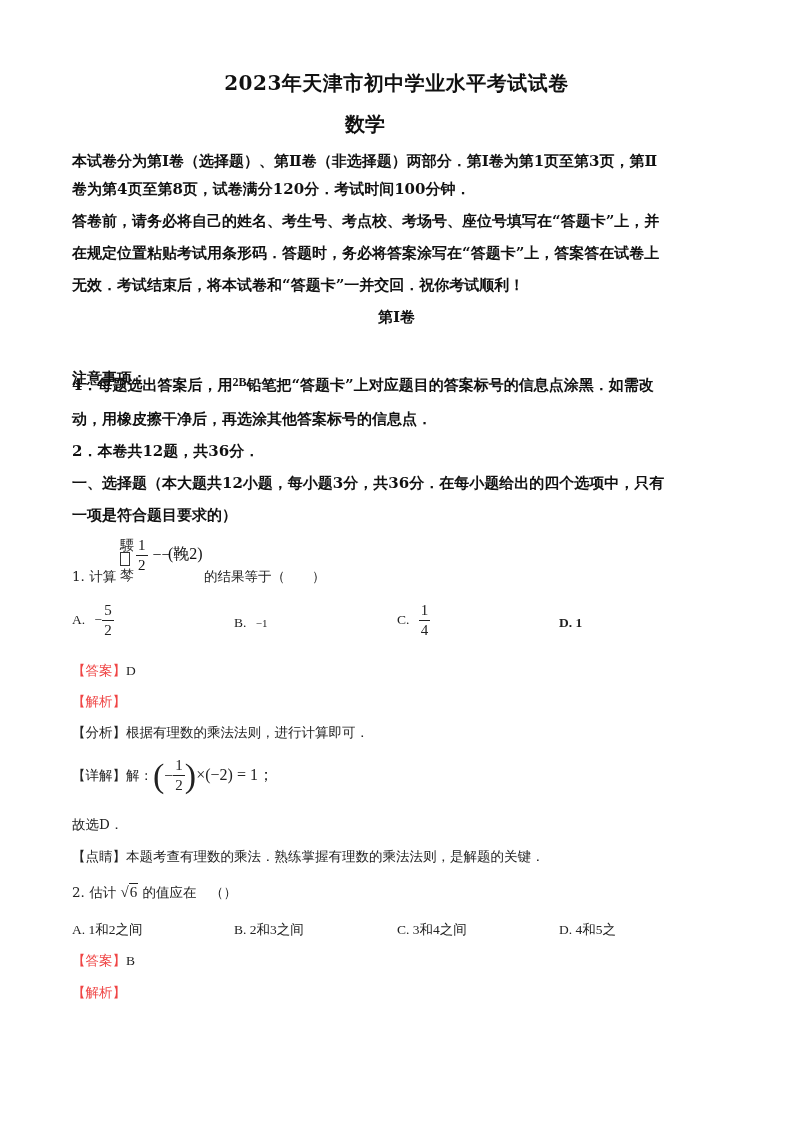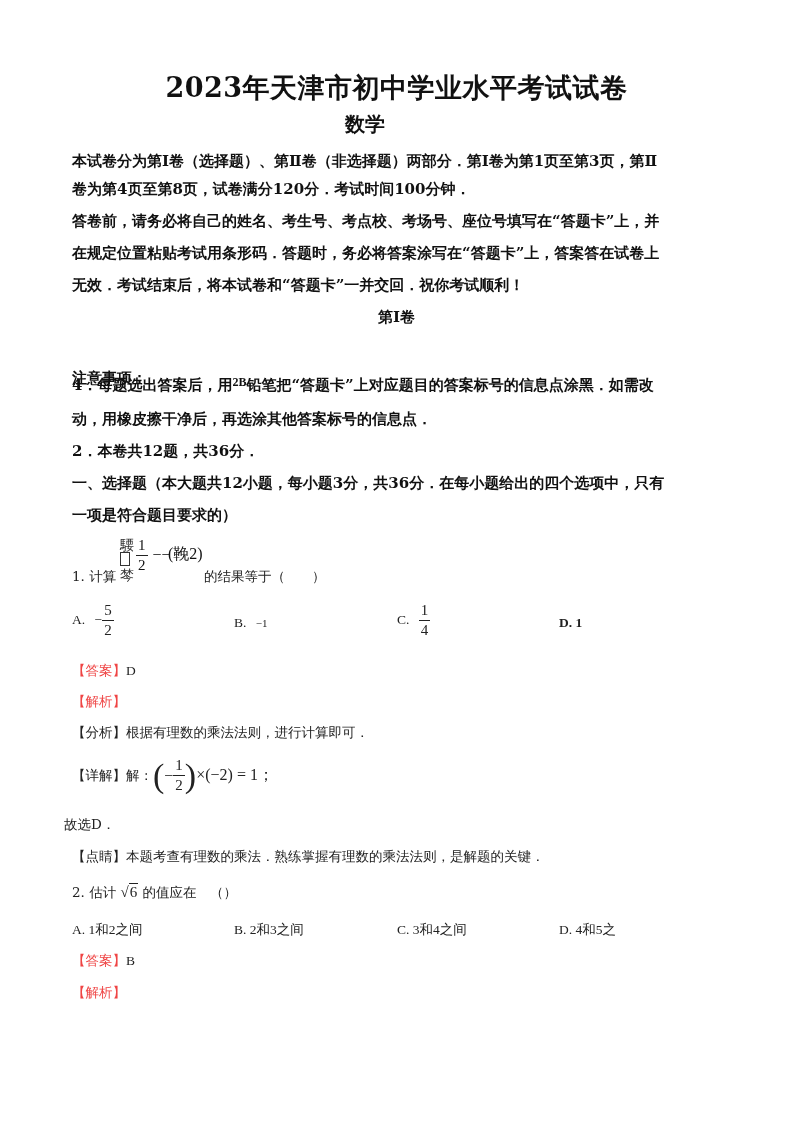--- a/index.html
+++ b/index.html
@@ -1,19 +1,19 @@
 <!DOCTYPE html>
 <html><head>
 <meta charset="utf-8">
 <style>
   html, body { margin: 0; padding: 0; background: #ffffff; }
   body { width: 793px; height: 1122px; position: relative; overflow: hidden;
          font-family: "DejaVu Serif", "Liberation Serif", serif; color: #111; }
   .abs { position: absolute; white-space: nowrap; }
-  .title { left: 0; width: 793px; text-align: center; font-weight: bold; font-size: 27px; top: 70px; letter-spacing: 0.5px; }
+  .title { left: 0; width: 793px; text-align: center; font-weight: bold; font-size: 20px; top: 70px; letter-spacing: 0.5px; }
   .subject { left: 0; width: 730px; text-align: center; font-weight: bold; font-size: 20px; top: 111px; }
   .bold { font-weight: bold; font-size: 15px; }
   .line { left: 72px; font-size: 15px; }
   .center-line { left: 0; width: 793px; text-align: center; font-weight: bold; font-size: 15px; }
   .normal { font-weight: normal; font-size: 13.5px; color: #222; }
   .tag-blue { color: #ef4444; }
   .sup2b { font-size: 12px; position: relative; top: -4px; font-family: "Liberation Serif", serif; font-weight: bold; }
   .frac { display: inline-flex; flex-direction: column; align-items: center; vertical-align: middle; line-height: 1; font-family: "Liberation Serif", serif; }
   .frac .num { padding: 0 2px 2px 2px; border-bottom: 1px solid #222; font-size: 15px; }
   .frac .den { padding-top: 2px; font-size: 15px; }
@@ -102,21 +102,21 @@
       <span>解：</span>
     <span class="paren-big">(</span>
     <span class="math">−</span>
     <span class="frac">
         <span class="num">1</span>
         <span class="den">2</span>
       </span>
     <span class="paren-big">)</span>
     <span class="math">×(−2) = 1；</span>
   </div>
-  <div class="abs normal" style="left:64px; top:816px;">故选D．</div>
+  <div class="abs normal" style="left:72px; top:816px;">故选D．</div>
   <div class="abs normal" style="left:72px; top:848px;">
     <span>【点睛】</span><span>本题考查有理数的乘法．熟练掌握有理数的乘法法则，是解题的关键．</span>
   </div>
 </div>
 
 <div>
   <div class="abs normal" style="left:72px; top:884px;">
     <span>2. 估计</span>
     <span class="sqrt"><span>√</span><span class="rad">6</span></span>
     <span>的值应在　（）</span>

